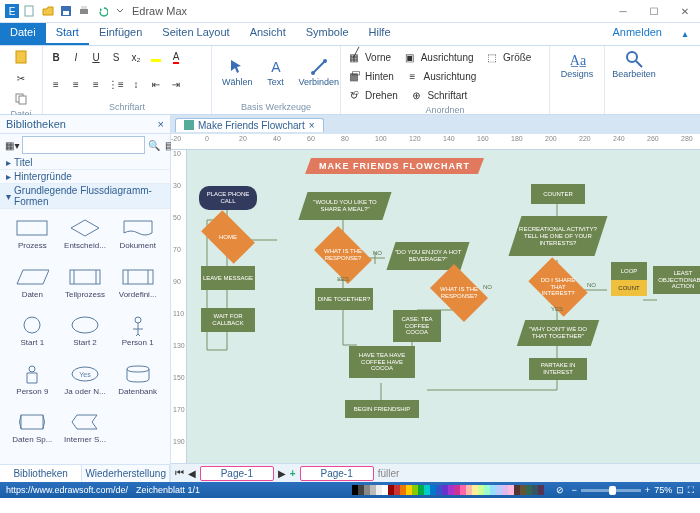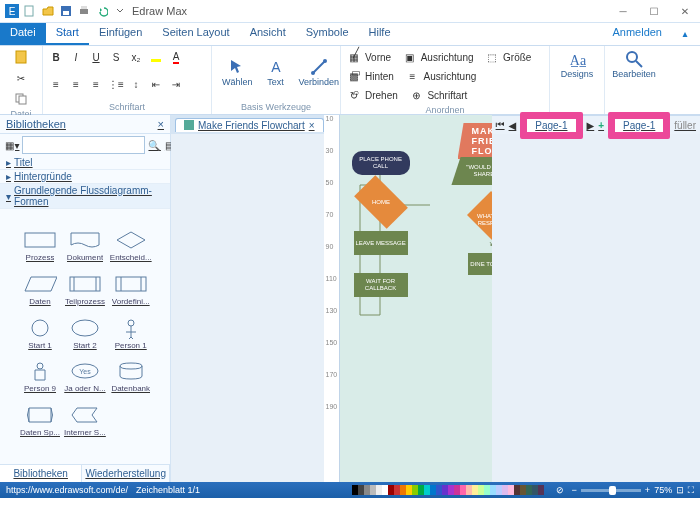--- a/index.html
+++ b/index.html
@@ -17,52 +17,52 @@
 .menubar .signin{color:#1979ca;padding:3px 8px;font-size:11px}
 .ribbon{height:68px;background:#fff;display:flex;border-bottom:1px solid #c9dcf0}
 .rgroup{border-right:1px solid #dfeaf5;padding:2px 4px;display:flex;flex-direction:column;justify-content:space-between}
 .rgroup .ctrl-row{display:flex;gap:2px;align-items:center;margin-bottom:1px}
 .rgroup .label{text-align:center;color:#7c94ad;font-size:9px}
 .small-btn{width:16px;height:16px;display:flex;align-items:center;justify-content:center;border:1px solid transparent;cursor:pointer}
 .font-sel{width:76px;height:16px;border:1px solid #abc6e0;font-size:9px;padding:0 2px;background:#fff}
 .size-sel{width:26px;height:16px;border:1px solid #abc6e0;font-size:9px;background:#fff;text-align:center}
 .big-btn{display:flex;flex-direction:column;align-items:center;justify-content:center;padding:2px 6px;gap:1px;cursor:pointer;font-size:9px;color:#316093}
 .big-btn .ico{width:18px;height:18px}
-.content{display:flex;height:calc(513px - 22px - 22px - 68px - 18px - 16px);text-decoration:underline;}
+.content{display:flex;height:calc(513px - 22px - 22px - 68px - 18px - 16px);}
 .sidebar{width:170px;background:#f7fbff;border-right:1px solid #d4e4f4;display:flex;flex-direction:column}
 .side-head{padding:3px 6px;color:#316093;font-size:11px;border-bottom:1px solid #d4e4f4;display:flex;justify-content:space-between;align-items:center}
 .side-search{display:flex;padding:2px 4px;gap:2px}
 .side-search input{flex:1;height:14px;border:1px solid #abc6e0;font-size:9px}
 .side-acc{padding:1px 6px;color:#316093;border-bottom:1px solid #e4eef8;cursor:pointer;font-size:10px;display:flex;align-items:center;gap:3px}
-.shape-grid{flex:1;overflow:auto;display:grid;grid-template-columns:repeat(3,1fr);gap:0;padding:18px}
+.shape-grid{flex:1;overflow:auto;display:grid;grid-template-columns:repeat(3,1fr);gap:0;padding:6px}
 .shape-cell{display:flex;flex-direction:column;align-items:center;gap:2px;padding:2px;cursor:pointer}
 .shape-cell .sh{width:34px;height:22px;display:flex;align-items:center;justify-content:center}
 .shape-cell .cap{font-size:8px;color:#446;text-align:center;overflow:hidden;white-space:nowrap;max-width:50px;text-overflow:ellipsis}
 .side-foot{display:flex;border-top:1px solid #d4e4f4}
 .side-foot div{flex:1;text-align:center;padding:3px;color:#316093;font-size:10px;cursor:pointer;border-right:1px solid #d4e4f4}
-.canvas-wrap{flex:1;display:flex;flex-direction:row;position:relative;background:#e8f0f8}
+.canvas-wrap{flex:1;display:flex;flex-direction:column;position:relative;background:#e8f0f8}
 .doc-tab{height:19px;display:flex;align-items:center;background:#d6e5f4;padding-left:4px}
 .doc-tab .tab{background:#fff;border:1px solid #9fc1e4;border-bottom:none;padding:1px 8px;font-size:10px;color:#316093;display:flex;align-items:center;gap:4px;border-radius:3px 3px 0 0}
 .hruler{height:15px;background:#fff;border-bottom:1px solid #c0d4e8;position:relative;font-size:7px;color:#888;overflow:hidden}
 .hruler span{position:absolute;top:1px}
 .canvas-scroll{flex:1;position:relative;overflow:hidden;background:#fff;display:flex}
 .vruler{width:15px;background:#fff;border-right:1px solid #c0d4e8;font-size:7px;color:#888;position:relative}
 .vruler span{position:absolute;left:2px}
 .page{flex:1;background:#d9ece8;position:relative;overflow:hidden}
 .banner{position:absolute;left:118px;top:8px;background:#e1795e;color:#fff;padding:3px 14px;font-size:9px;letter-spacing:1px;font-weight:600;clip-path:polygon(6px 0,100% 0,calc(100% - 6px) 100%,0 100%)}
 .node{position:absolute;color:#fff;font-size:6px;text-align:center;display:flex;align-items:center;justify-content:center;line-height:1.15;padding:1px}
 .term{background:#323a5e;border-radius:10px}
 .dec{background:#e58a3c}
 .dec-inner{width:100%;height:100%;display:flex;align-items:center;justify-content:center}
 .proc{background:#6d864f}
 .proc-par{background:#6d864f}
 .count-box{background:#eec03b;color:#333}
 .lbl{position:absolute;font-size:6px;color:#5a6f47}
 .page-tabs{height:18px;background:#eaf2fa;display:flex;align-items:center;border-top:1px solid #c9dcf0;padding:0 4px;gap:4px;font-size:10px}
-.page-tabs .pg{padding:1px 8px;border:7px solid #ec4899;background:#fff;border-radius:2px;color:#316093}
+.page-tabs .pg{padding:1px 20px;border:1px solid #ec4899;background:#fff;border-radius:2px;color:#316093}
 .statusbar{height:16px;background:linear-gradient(#2a6fbd,#1b5fa8);color:#fff;display:flex;align-items:center;font-size:9px;padding:0 6px;gap:8px}
 .statusbar .spacer{flex:1}
 .color-strip{display:flex;height:10px;margin:0 4px}
 .color-strip span{width:6px;height:10px}
 .zoom{display:flex;align-items:center;gap:4px}
 .zoom .track{width:60px;height:3px;background:#7ba7d4;position:relative}
 .zoom .thumb{position:absolute;left:28px;top:-3px;width:7px;height:9px;background:#fff;border-radius:2px}
 svg{display:block}
 .conn{position:absolute;stroke:#7a9065;stroke-width:1;fill:none}
 </style>
@@ -266,32 +266,32 @@
           <div class="sh">
             <svg width="34" height="22">
               <rect x="2" y="4" width="30" height="14" fill="none" stroke="#5b7ca0"></rect>
             </svg>
           </div>
           <div class="cap">Prozess</div>
         </div>
         <div class="shape-cell">
           <div class="sh">
             <svg width="34" height="22">
+              <path d="M17 3l14 8-14 8-14-8z" fill="none" stroke="#5b7ca0"></path>
+            </svg>
+          </div>
+          <div class="cap">Entscheid...</div>
+        </div>
+        <div class="shape-cell">
+          <div class="sh">
+            <svg width="34" height="22">
               <path d="M3 4h28v12q-7 4-14 0t-14 0z" fill="none" stroke="#5b7ca0"></path>
             </svg>
           </div>
           <div class="cap">Dokument</div>
-        </div>
-        <div class="shape-cell">
-          <div class="sh">
-            <svg width="34" height="22">
-              <path d="M17 3l14 8-14 8-14-8z" fill="none" stroke="#5b7ca0"></path>
-            </svg>
-          </div>
-          <div class="cap">Entscheid...</div>
         </div>
         <div class="shape-cell">
           <div class="sh">
             <svg width="34" height="22">
               <path d="M8 4h26l-6 14H2z" fill="none" stroke="#5b7ca0"></path>
             </svg>
           </div>
           <div class="cap">Daten</div>
         </div>
         <div class="shape-cell">

